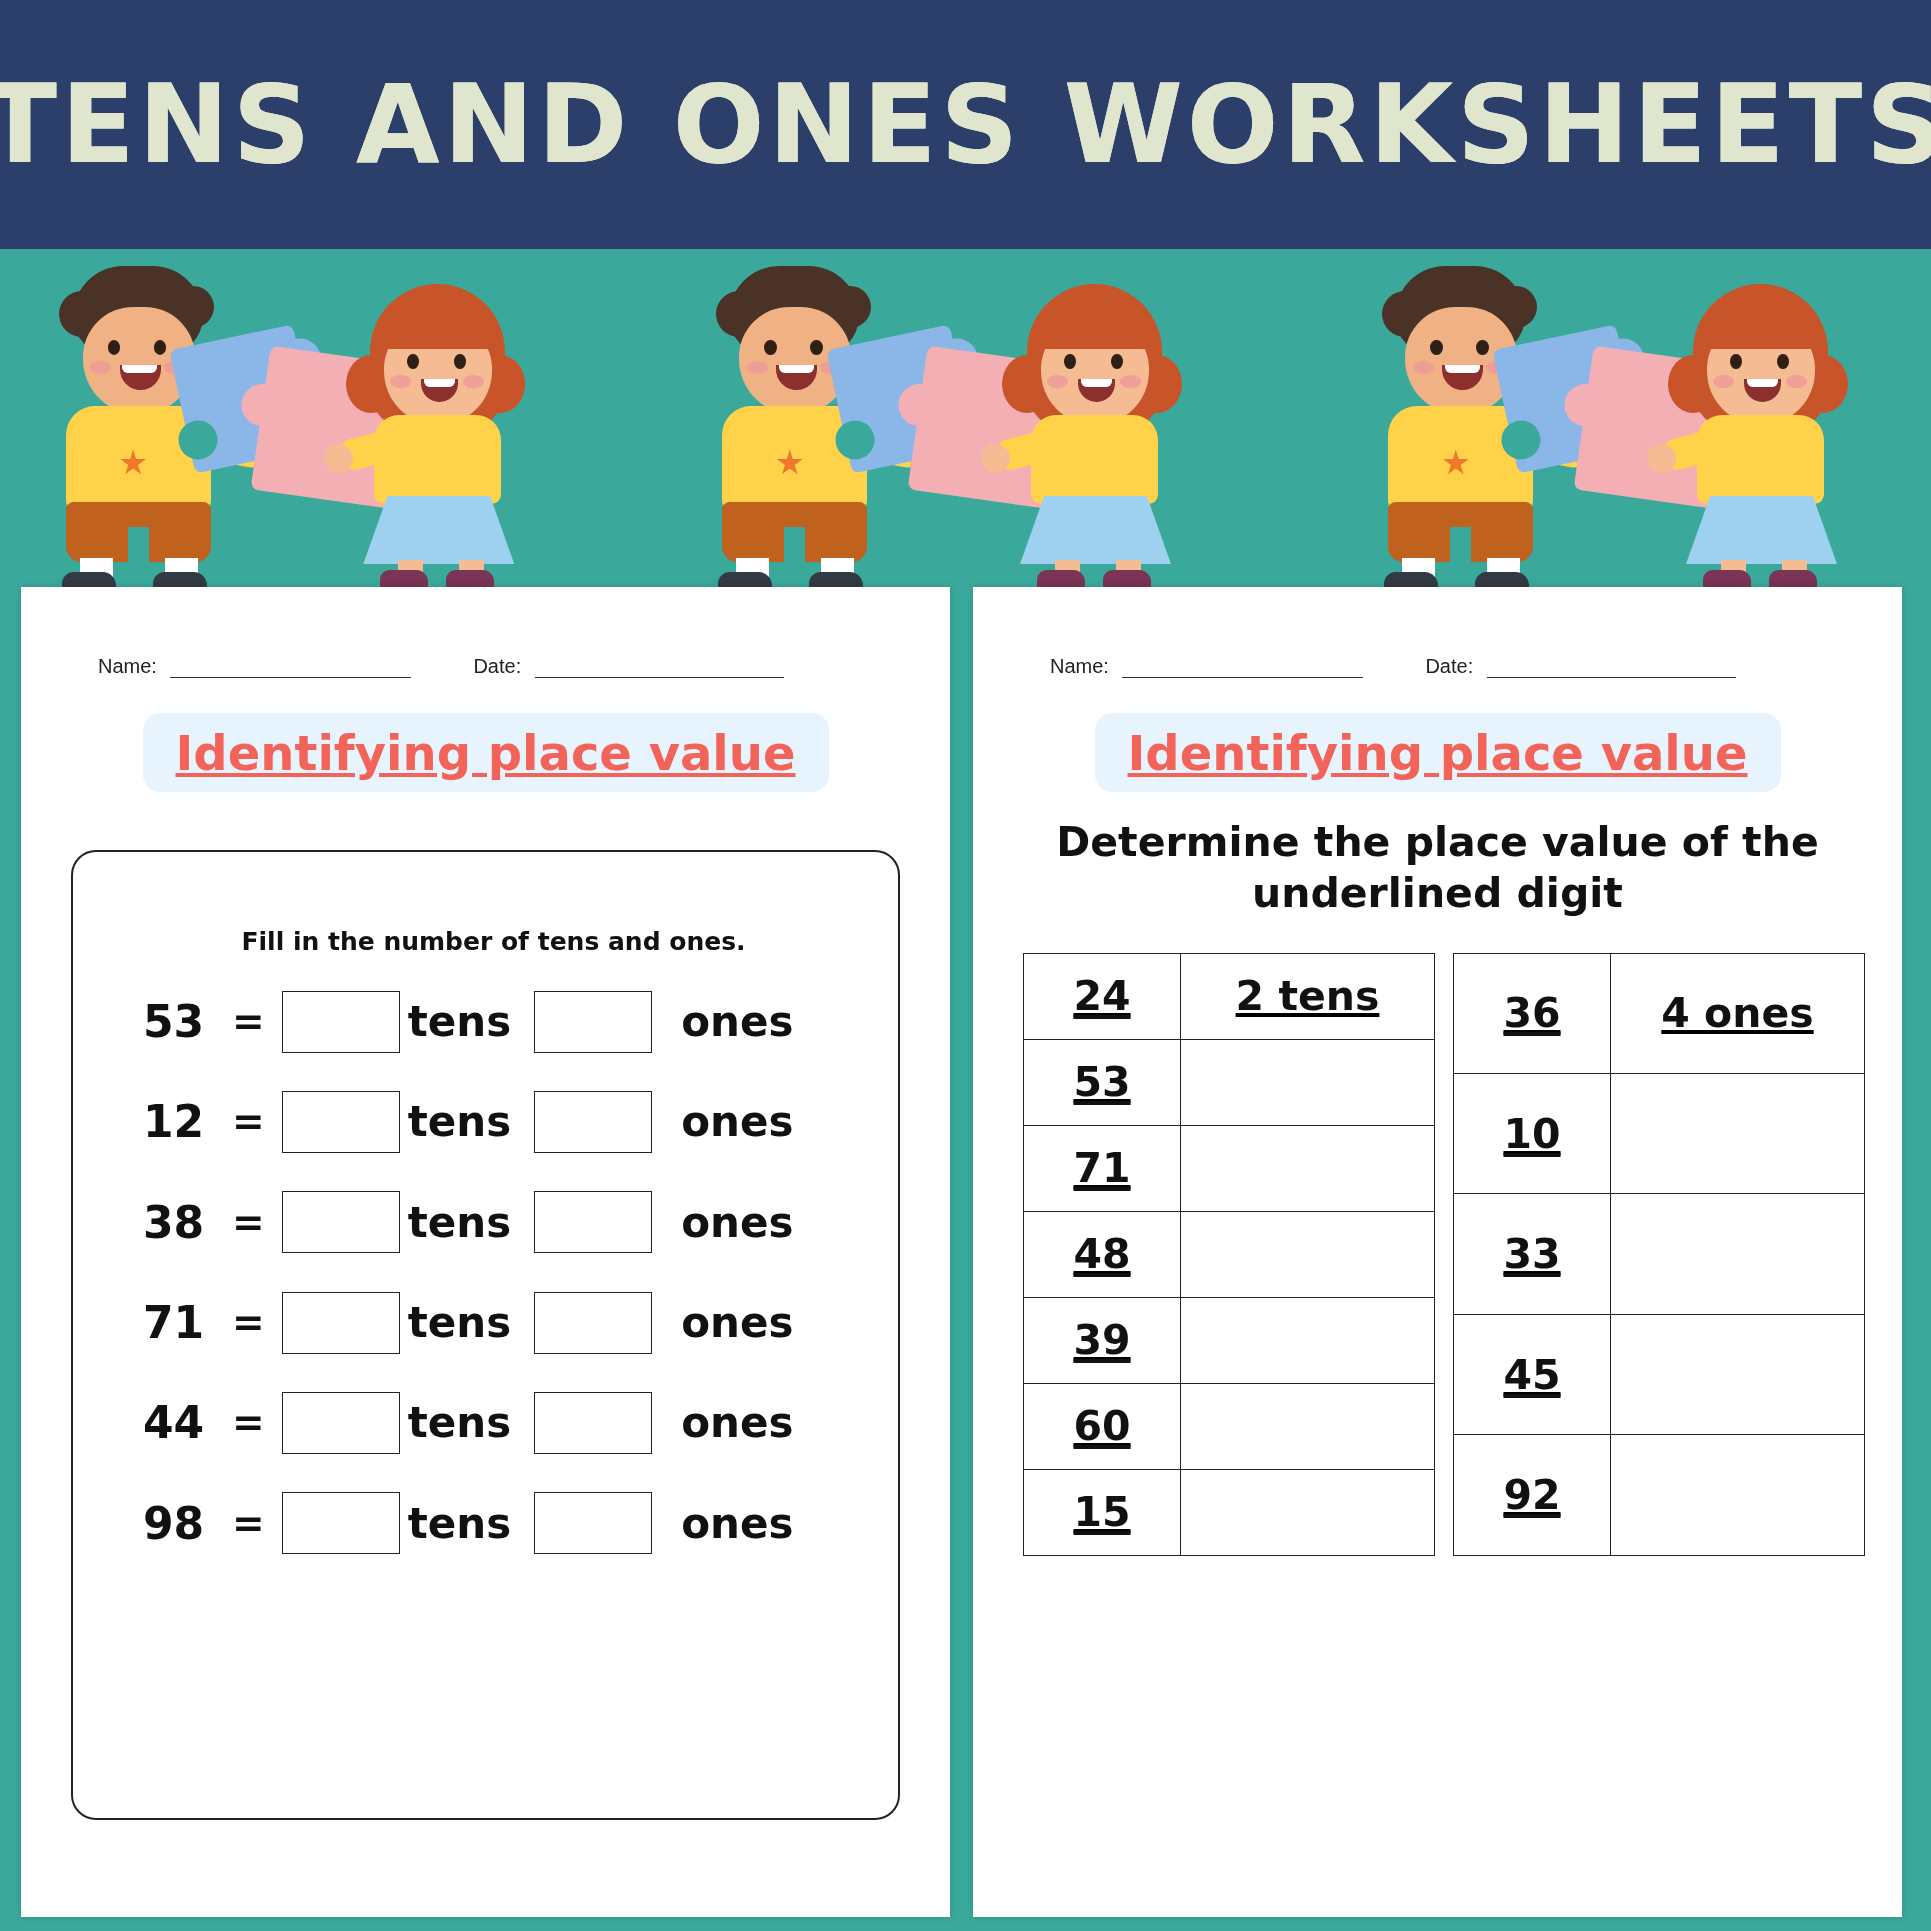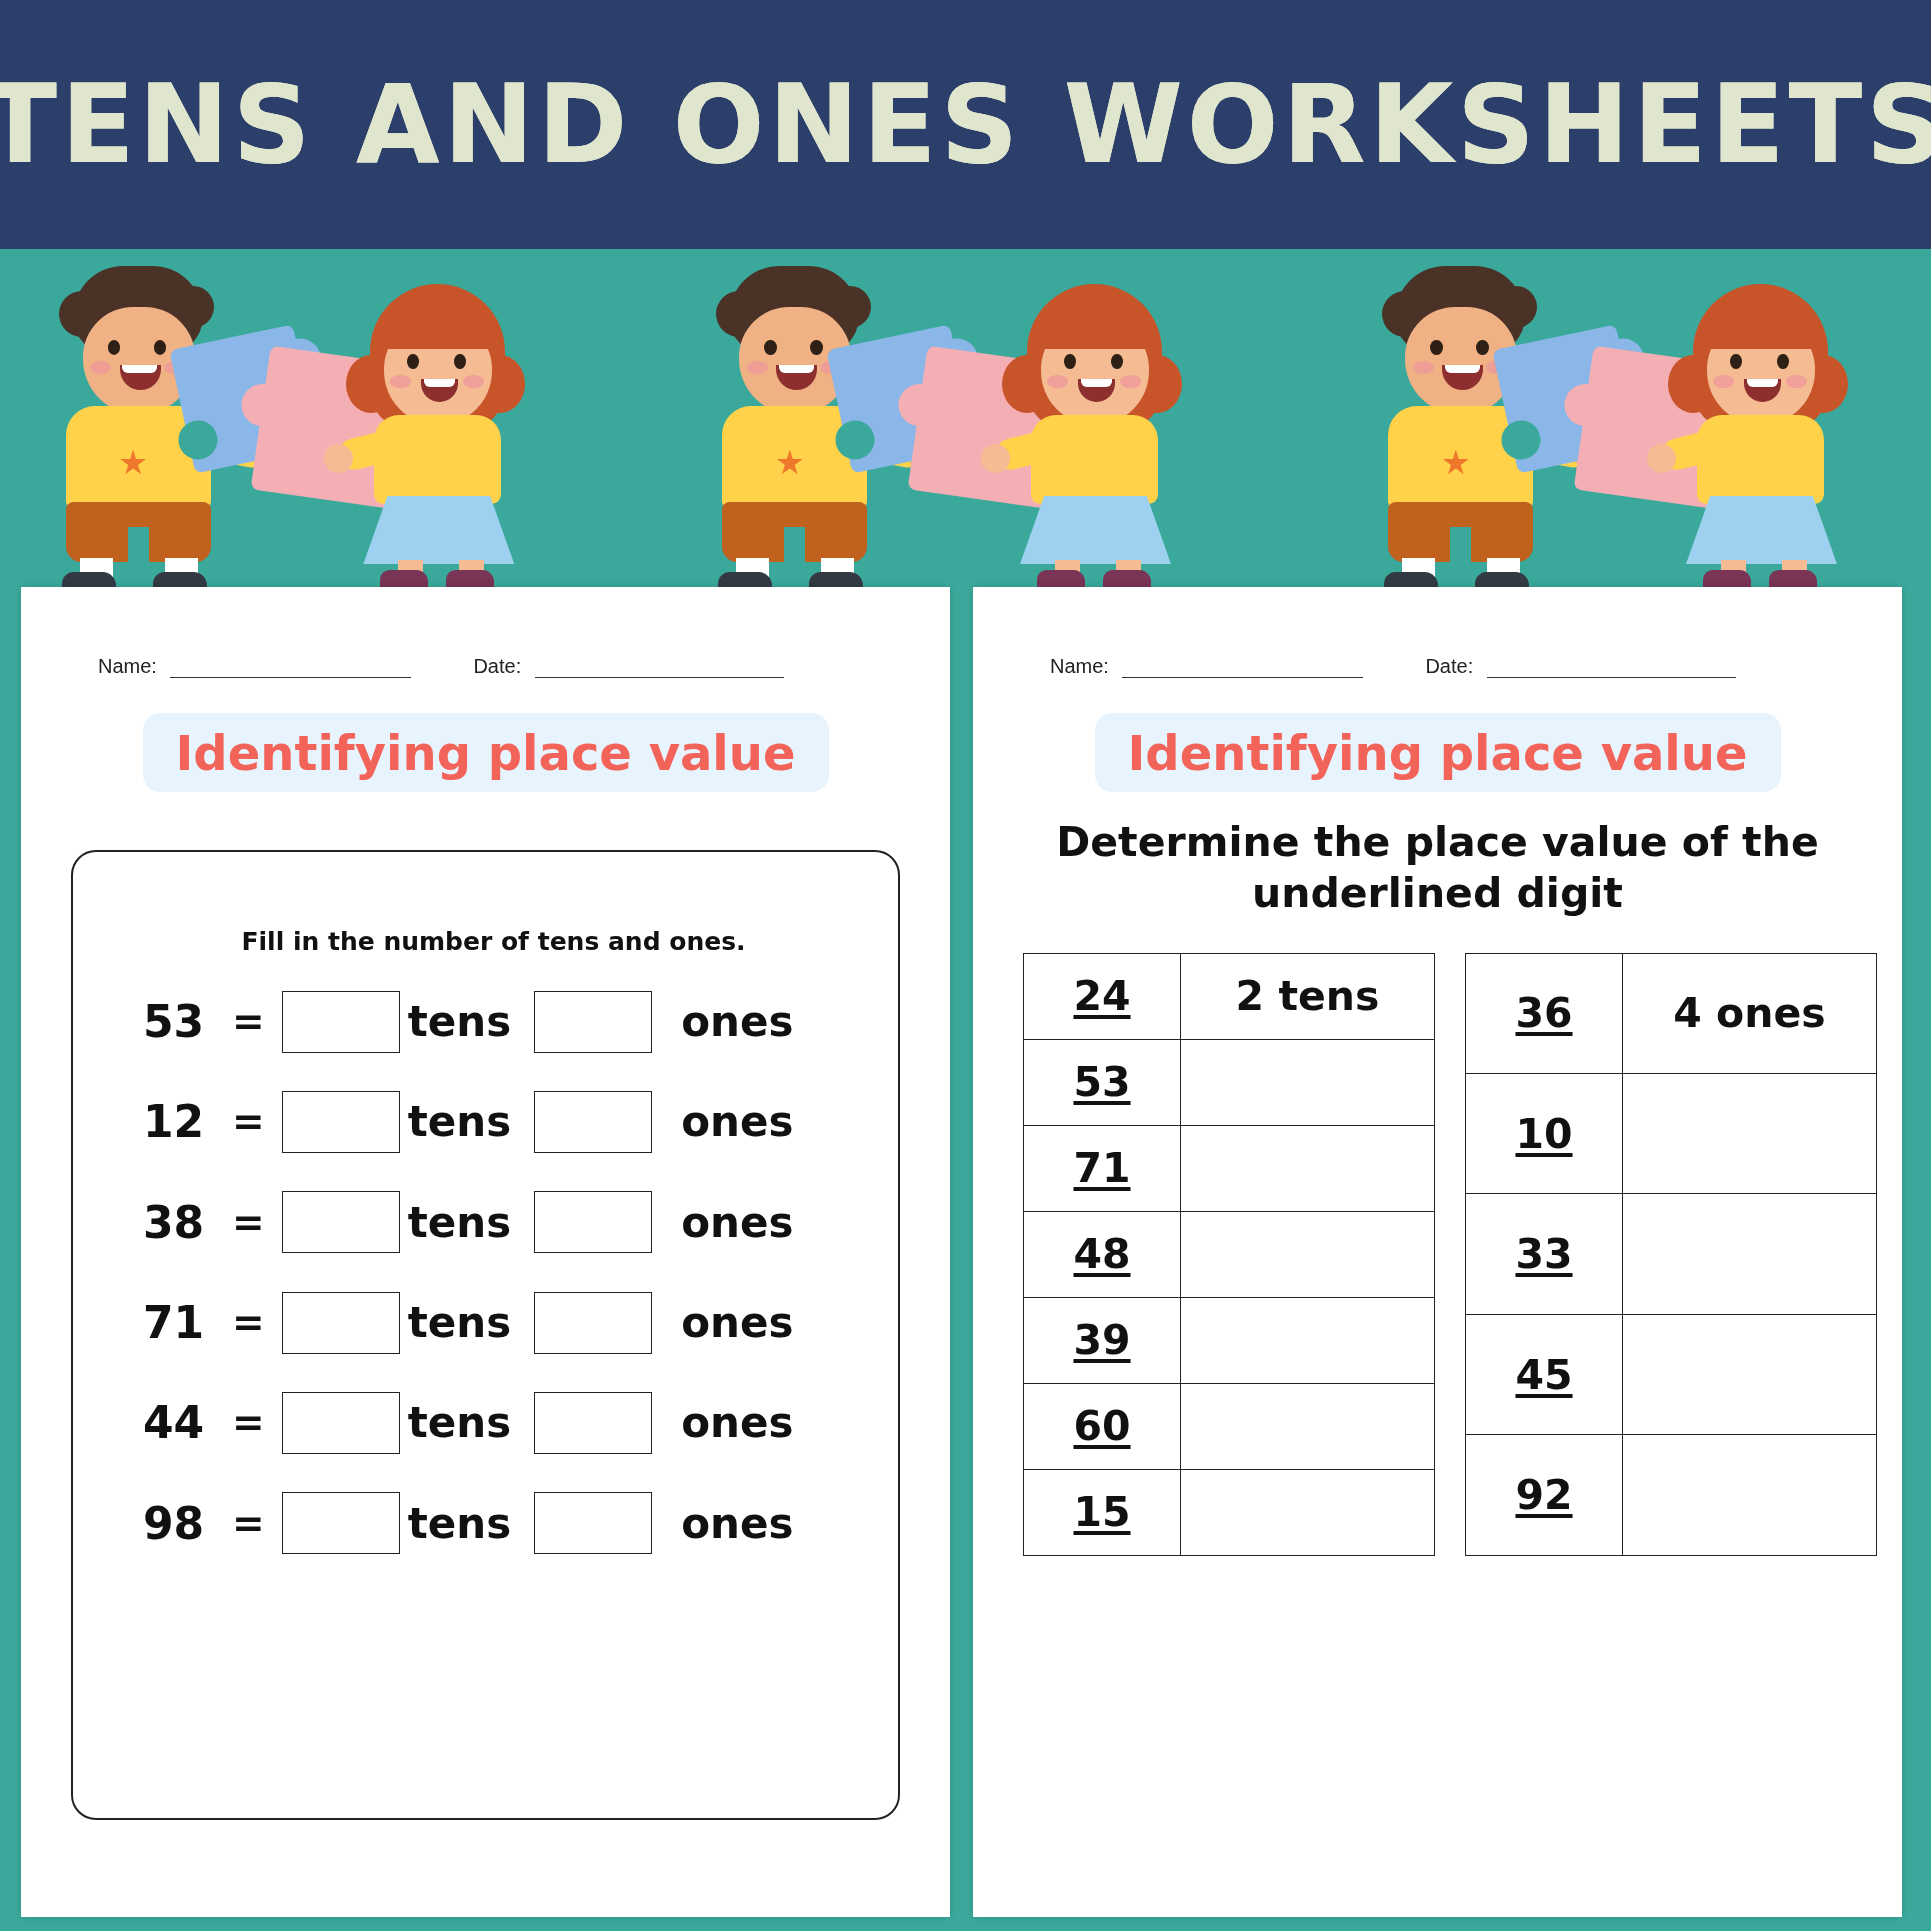--- a/index.html
+++ b/index.html
@@ -203,20 +203,21 @@
   .title-pill {
     margin: 35px auto 0 auto;
     background: #e8f4fd;
     border-radius: 17.4px;
     display: inline-block;
     padding: 11.6px 33px;
     color: #f2645a;
     font-weight: bold;
     font-size: 48px;
     font-family: "DejaVu Sans", sans-serif;
+    text-decoration: underline;
   }
   .title-wrap { text-align: center; }
 
   
   .pv-container { position: relative; margin: 58px 50px 0 50px; }
   .pv-box {
     border: 2.9px solid #222;
     border-radius: 25px;
     padding: 75px 0 41px 16px;
     min-height: 850px;
@@ -280,22 +281,23 @@
     text-align: center;
     font-size: 41px;
     font-weight: bold;
     color: #111;
     line-height: 1.25;
     margin: 25px 68px 0 68px;
     font-family: "DejaVu Sans", sans-serif;
   }
   .tables {
     display: flex;
-    gap: 30px;
+    gap: 18px;
     margin: 33px 50px 0 50px;
+    text-decoration: underline;
   }
   .pv-table {
     border-collapse: collapse;
     table-layout: fixed;
     width: 406px;
   }
   .pv-table td {
     border: 1.9px solid #222;
     height: 83px;
     text-align: center;

